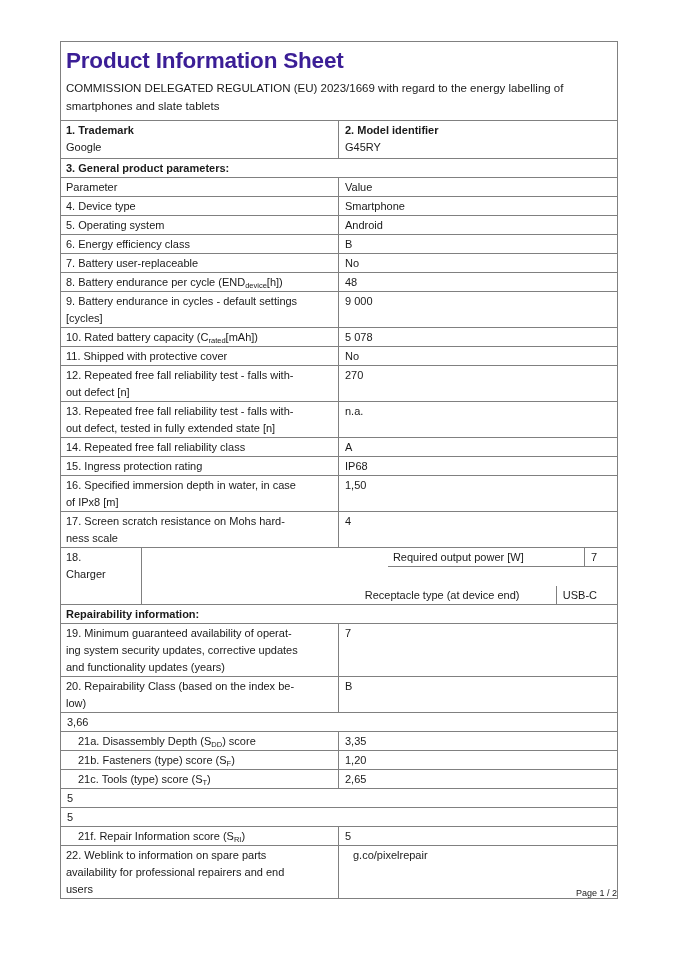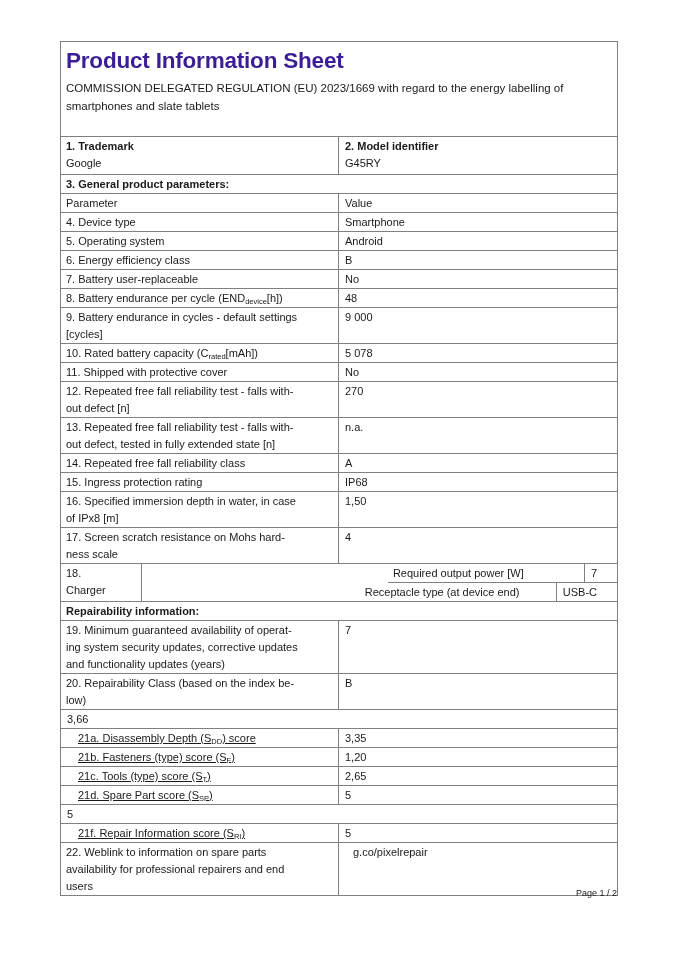--- a/index.html
+++ b/index.html
@@ -12,21 +12,21 @@
   }
   .page { position: relative; width: 678px; height: 960px; background: #fff; }
 
   .sheet {
     position: absolute; left: 60px; top: 41px; width: 558px;
     box-sizing: border-box;
     border: 1px solid #808080;
     background: #fff;
   }
 
-  .title-block { padding: 5px 8px 21px 5px; border-bottom: 1px solid #808080; }
+  .title-block { padding: 5px 8px 5px 5px; border-bottom: 1px solid #808080; }
   .doc-title {
     color: #3b1e96; font-weight: bold;
     font-size: 22.5px; line-height: 28px;
     margin: 0 0 4px 0; letter-spacing: -0.2px;
   }
   .doc-subtitle { font-size: 11.5px; line-height: 18px; }
 
   .tr { display: flex; align-items: stretch; border-bottom: 1px solid #808080; }
   .tr.last { border-bottom: none; }
 
@@ -34,34 +34,34 @@
     box-sizing: border-box;
     padding: 1px 20px 0 5px;
     font-size: 11px; line-height: 17px;
   }
   .td-p { width: 278px; border-right: 1px solid #808080; }
   .td-v { flex: 1; padding-left: 6px; }
   .th-full { font-weight: bold; padding: 1px 4px 0 5px; font-size: 11px; line-height: 17px; }
 
   .b { font-weight: bold; }
   .pad2 { padding-bottom: 2px; }
-  .ind { padding-left: 17px; text-decoration: underline; }
+  .ind { padding-left: 17px; }
   .vind { padding-left: 14px; }
   .line { display: block; }
 
   sub {
     font-size: 7.5px; line-height: 1;
     vertical-align: baseline; position: relative; top: 2px;
   }
 
   
   .charger-label { width: 81px; border-right: 1px solid #808080; }
   .charger-stack { flex: 1; display: flex; flex-direction: column; align-items: flex-end; }
   .subrow { display: flex; border-bottom: 1px solid #808080; }
-  .subrow.last { border-bottom: none; }
+  .subrow.last { border-bottom: none; margin-top: 19px; }
   .sub-label { width: 197px; border-right: 1px solid #808080; }
   .sub-value { flex: 1; padding-left: 6px; }
 
   .page-num {
     position: absolute; top: 887px; right: 61px;
     font-size: 9px; line-height: 12px; color: #1a1a1a;
   }
 </style>
 </head>
 <body>
@@ -230,21 +230,20 @@
       <div class="td td-p ind"><span>21b. Fasteners (type) score (S</span><sub>F</sub><span>)</span></div>
       <div class="td td-v">1,20</div>
     </div>
 
     <div class="tr">
       <div class="td td-p ind"><span>21c. Tools (type) score (S</span><sub>T</sub><span>)</span></div>
       <div class="td td-v">2,65</div>
     </div>
 
     <div class="tr">
-      <div class="td td-p ind"><span>21d. Spare Part score (S</span><sub>SP</sub><span>)</span></div>
       <div class="td td-v">5</div>
     </div>
 
     <div class="tr">
       <div class="td td-v">5</div>
     </div>
 
     <div class="tr">
       <div class="td td-p ind"><span>21f. Repair Information score (S</span><sub>RI</sub><span>)</span></div>
       <div class="td td-v">5</div>

